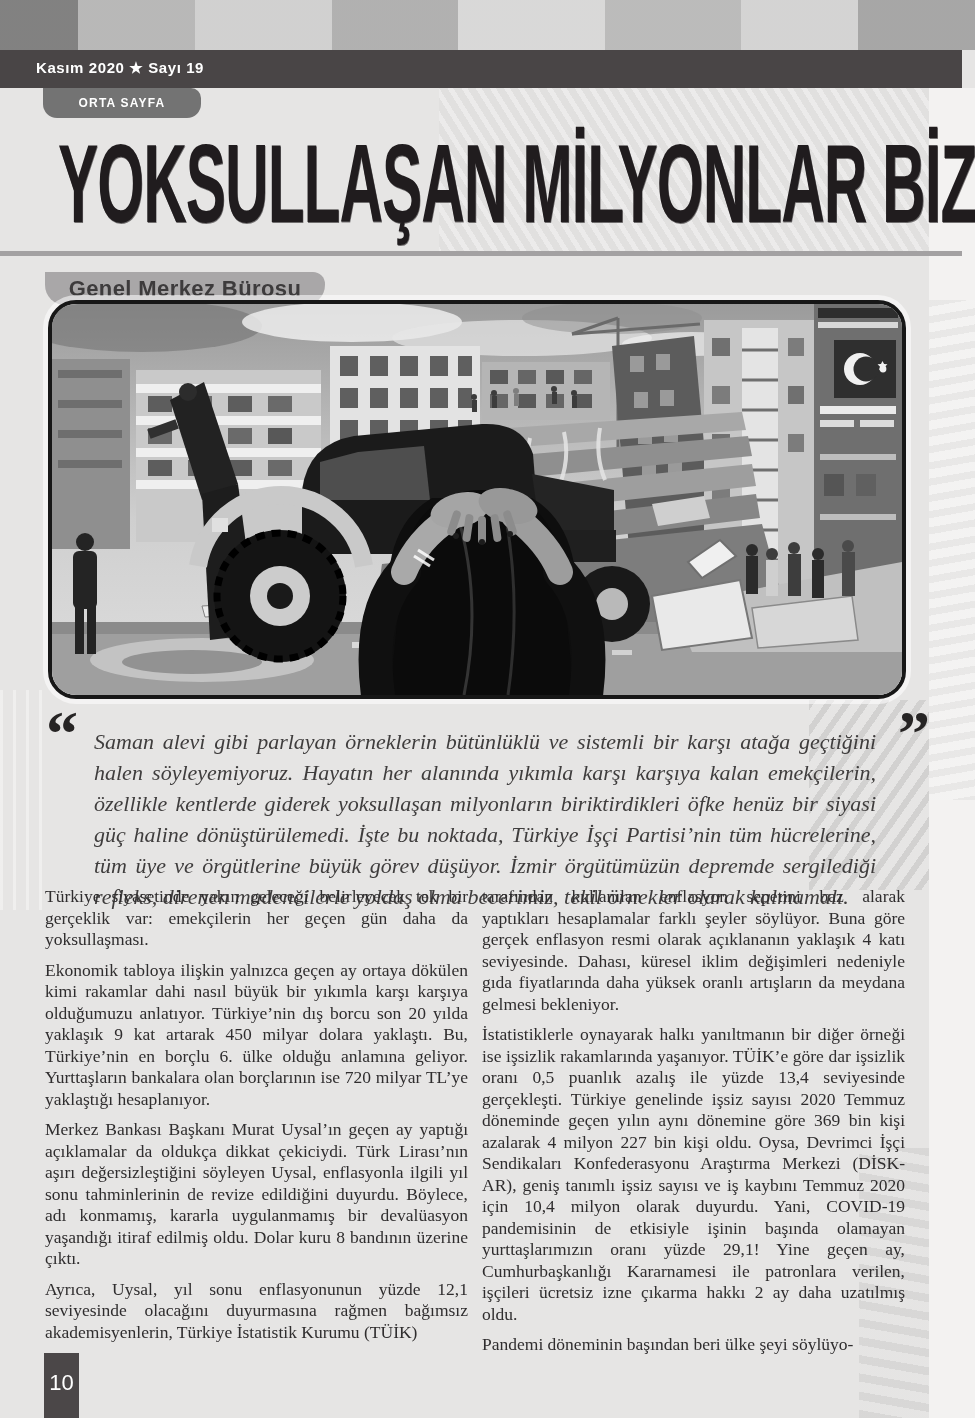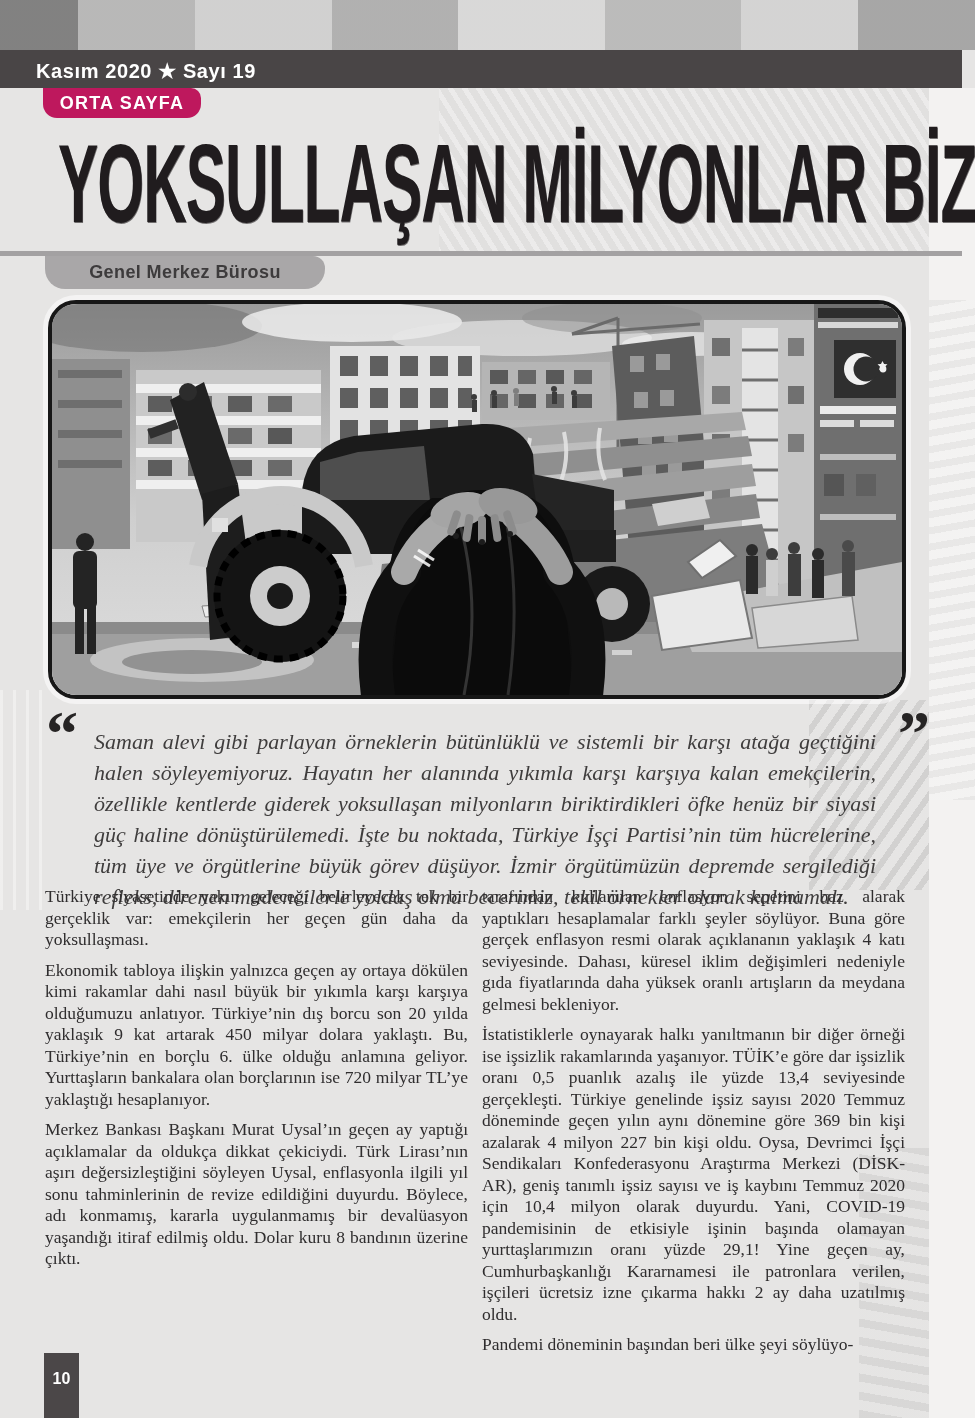--- a/index.html
+++ b/index.html
@@ -17,32 +17,32 @@
   .bg-right-frag{position:absolute;right:0;top:300px;width:46px;height:500px;opacity:.5;
     background:repeating-linear-gradient(170deg,rgba(160,160,160,.25) 0 7px,rgba(245,245,245,.5) 7px 16px);}
   .bg-left-streaks{position:absolute;left:0;top:690px;width:46px;height:220px;opacity:.7;
     background:repeating-linear-gradient(90deg,rgba(255,255,255,.55) 0 3px,rgba(0,0,0,0) 3px 13px);}
   .bg-quote-frag{position:absolute;right:46px;top:700px;width:120px;height:190px;opacity:.25;
     background:repeating-linear-gradient(125deg,rgba(70,70,70,.5) 0 6px,rgba(230,230,230,.6) 6px 15px);}
   .bg-bottom-frag{position:absolute;right:46px;bottom:0;width:70px;height:270px;opacity:.45;
     background:repeating-linear-gradient(10deg,rgba(90,90,90,.22) 0 8px,rgba(225,225,225,.3) 8px 18px);}
   
   .topbar{position:absolute;left:0;top:50px;width:962px;height:38px;background:#494546;}
-  .topbar .issue{position:absolute;left:36px;top:9px;font-size:20px;font-weight:700;
+  .topbar .issue{position:absolute;left:36px;top:9px;font-size:15px;font-weight:700;
     color:#ffffff;letter-spacing:.6px;}
-  .section-badge{position:absolute;left:43px;top:88px;width:158px;height:30px;background:#be185d;
-    border-radius:0 10px 14px 14px;color:#ffffff;font-size:18px;font-weight:700;
+  .section-badge{position:absolute;left:43px;top:88px;width:158px;height:30px;background:#737373;
+    border-radius:0 10px 14px 14px;color:#ffffff;font-size:12px;font-weight:700;
     letter-spacing:1.2px;text-align:center;line-height:30px;}
   .headline{position:absolute;left:58px;top:128px;margin:0;font-size:112px;line-height:1;
     font-weight:700;letter-spacing:-2px;color:#201c1e;white-space:nowrap;
     transform:scaleX(.54);transform-origin:0 0;
     text-shadow:1px 1px 0 rgba(32,28,30,.6);}
   .rule{position:absolute;left:0;top:251px;width:962px;height:5px;background:#a3a1a2;}
-  .byline-badge{position:absolute;left:45px;top:256px;width:280px;height:33px;background:#a9a7a8;
-    border-radius:0 12px 20px 20px;color:#3d3b3c;font-size:18px;font-weight:700;
+  .byline-badge{position:absolute;left:45px;top:272px;width:280px;height:33px;background:#a9a7a8;
+    border-radius:0 12px 20px 20px;color:#3d3b3c;font-size:22px;font-weight:700;
     letter-spacing:.4px;text-align:center;line-height:33px;}
   
   .photo-frame{position:absolute;left:48px;top:300px;width:850px;height:391px;
     border:4px solid #171717;border-radius:28px;overflow:hidden;background:#bfbfbf;
     box-shadow:0 0 0 5px rgba(255,255,255,.55);}
   .photo-frame svg{display:block;}
   
   .quote{position:absolute;left:46px;top:710px;width:884px;}
   .q-mark{position:absolute;top:-8px;font-family:"Liberation Serif",serif;font-weight:700;
     font-size:64px;line-height:1;color:#262424;}
@@ -50,21 +50,21 @@
   .q-close{right:0;}
   .q-text{margin:16px 54px 0 48px;font-family:"Liberation Serif",serif;font-style:italic;
     font-size:22px;line-height:31px;color:#3f3d3d;text-align:justify;}
   
   .columns{position:absolute;left:45px;top:886px;width:869px;display:flex;gap:14px;}
   .col{width:423px;font-family:"Liberation Serif",serif;font-size:17.5px;line-height:21.5px;
     color:#2f2d2e;text-align:justify;}
   .col p{margin:0 0 9px 0;}
   
   .pagenum{position:absolute;left:44px;top:1353px;width:35px;height:65px;background:#4b4748;
-    color:#ffffff;font-size:16px;font-weight:700;text-align:center;
+    color:#ffffff;font-size:22px;font-weight:400;text-align:center;
     padding-top:17px;box-sizing:border-box;}
 </style>
 </head>
 <body>
 
 <div class="page">
 
   <div class="bg-layer">
     <div class="bg-topstrip"></div>
     <div class="bg-head-stripes"></div>
@@ -334,20 +334,21 @@
     <span class="q-mark q-open">“</span>
     <p class="q-text">Saman alevi gibi parlayan örneklerin bütünlüklü ve sistemli bir karşı atağa geçtiğini halen söyleyemiyoruz. Hayatın her alanında yıkımla karşı karşıya kalan emekçilerin, özellikle kentlerde giderek yoksullaşan milyonların biriktirdikleri öfke henüz bir siyasi güç haline dönüştürülemedi. İşte bu noktada, Türkiye İşçi Partisi’nin tüm hücrelerine, tüm üye ve örgütlerine büyük görev düşüyor. İzmir örgütümüzün depremde sergilediği refleks, direnen madencilerle yoldaş olma becerimiz, tekil örnekler olarak kalmamalı.</p>
     <span class="q-mark q-close">”</span>
   </blockquote>
 
   <div class="columns">
     <div class="col">
       <p>Türkiye siyasetinde yakın geleceği belirleyecek tek bir gerçeklik var: emekçilerin her geçen gün daha da yoksullaşması.</p>
       <p>Ekonomik tabloya ilişkin yalnızca geçen ay ortaya dökülen kimi rakamlar dahi nasıl büyük bir yıkımla karşı karşıya olduğumuzu anlatıyor. Türkiye’nin dış borcu son 20 yılda yaklaşık 9 kat artarak 450 milyar dolara yaklaştı. Bu, Türkiye’nin en borçlu 6. ülke olduğu anlamına geliyor. Yurttaşların bankalara olan borçlarının ise 720 milyar TL’ye yaklaştığı hesaplanıyor.</p>
       <p>Merkez Bankası Başkanı Murat Uysal’ın geçen ay yaptığı açıklamalar da oldukça dikkat çekiciydi. Türk Lirası’nın aşırı değersizleştiğini söyleyen Uysal, enflasyonla ilgili yıl sonu tahminlerinin de revize edildiğini duyurdu. Böylece, adı konmamış, kararla uygulanmamış bir devalüasyon yaşandığı itiraf edilmiş oldu. Dolar kuru 8 bandının üzerine çıktı.</p>
+      <p>Ayrıca, Uysal, yıl sonu enflasyonunun yüzde 12,1 seviyesinde olacağını duyurmasına rağmen bağımsız akademisyenlerin, Türkiye İstatistik Kurumu (TÜİK)</p>
     </div>
     <div class="col">
       <p>tarafından kullanılan enflasyon sepetini baz alarak yaptıkları hesaplamalar farklı şeyler söylüyor. Buna göre gerçek enflasyon resmi olarak açıklananın yaklaşık 4 katı seviyesinde. Dahası, küresel iklim değişimleri nedeniyle gıda fiyatlarında daha yüksek oranlı artışların da meydana gelmesi bekleniyor.</p>
       <p>İstatistiklerle oynayarak halkı yanıltmanın bir diğer örneği ise işsizlik rakamlarında yaşanıyor. TÜİK’e göre dar işsizlik oranı 0,5 puanlık azalış ile yüzde 13,4 seviyesinde gerçekleşti. Türkiye genelinde işsiz sayısı 2020 Temmuz döneminde geçen yılın aynı dönemine göre 369 bin kişi azalarak 4 milyon 227 bin kişi oldu. Oysa, Devrimci İşçi Sendikaları Konfederasyonu Araştırma Merkezi (DİSK-AR), geniş tanımlı işsiz sayısı ve iş kaybını Temmuz 2020 için 10,4 milyon olarak duyurdu. Yani, COVID-19 pandemisinin de etkisiyle işinin başında olamayan yurttaşlarımızın oranı yüzde 29,1! Yine geçen ay, Cumhurbaşkanlığı Kararnamesi ile patronlara verilen, işçileri ücretsiz izne çıkarma hakkı 2 ay daha uzatılmış oldu.</p>
       <p>Pandemi döneminin başından beri ülke şeyi söylüyo-</p>
     </div>
   </div>
 
   <div class="pagenum">10</div>
 

